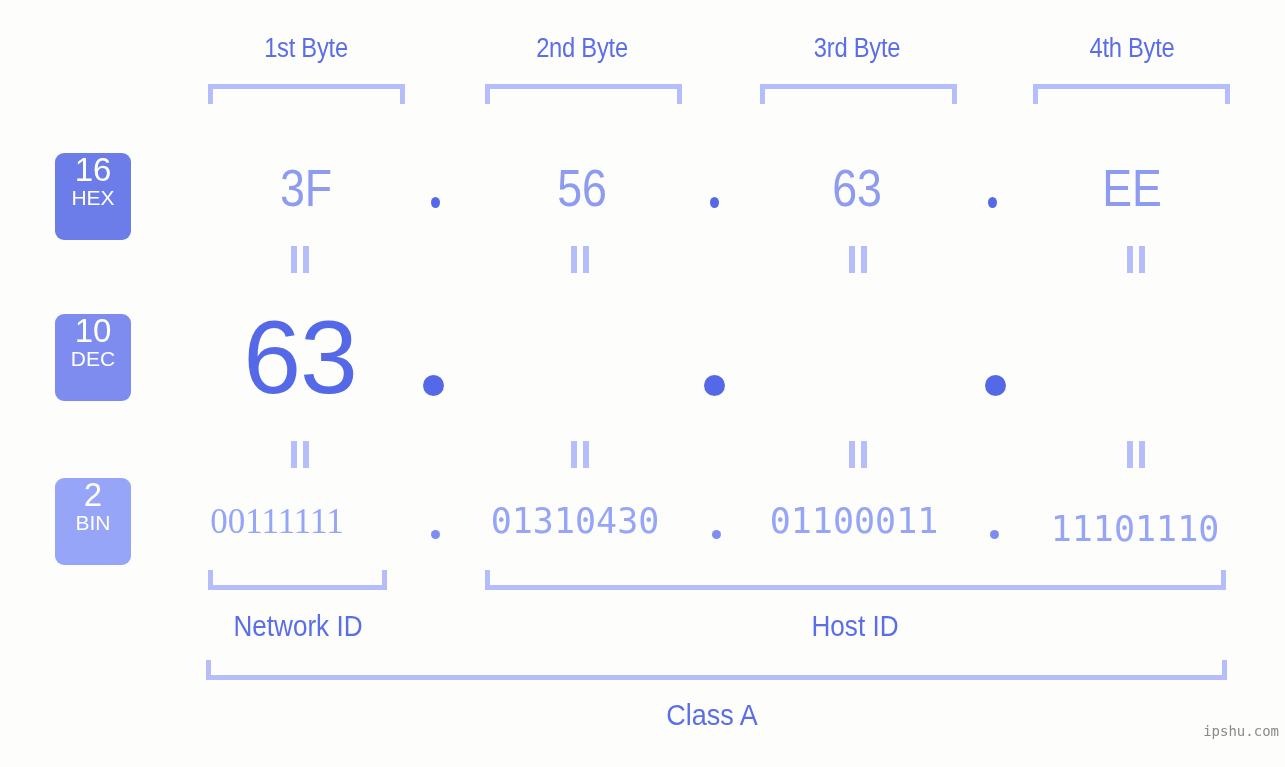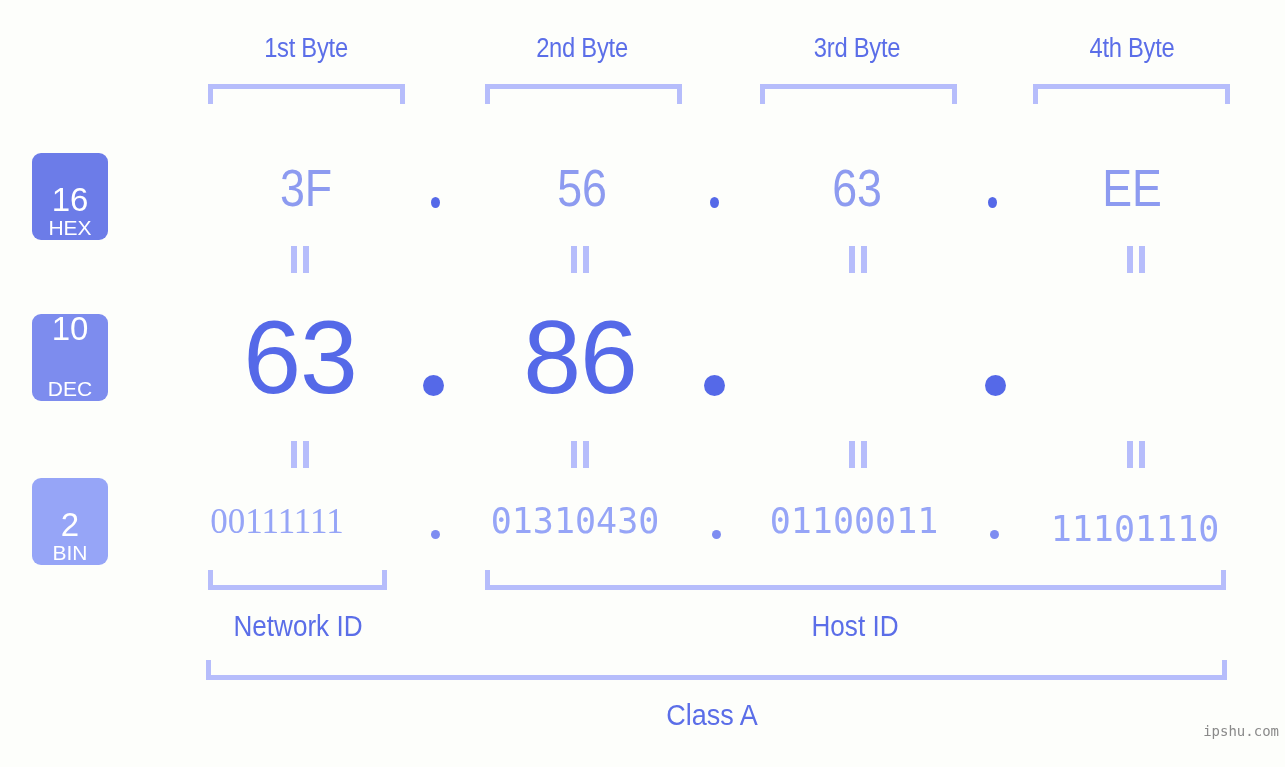--- a/index.html
+++ b/index.html
@@ -49,47 +49,47 @@
     height: 20px;
     border-bottom: 5px solid #b6bdfb;
     border-left: 5px solid #b6bdfb;
     border-right: 5px solid #b6bdfb;
     box-sizing: border-box;
   }
 
   
   .badge {
     position: absolute;
-    left: 32px;
+    left: 55px;
     width: 76px;
     border-radius: 9px;
     color: #ffffff;
     text-align: center;
     display: flex;
     flex-direction: column;
-    justify-content: flex-end;
+    justify-content: flex-start;
     align-items: center;
     box-sizing: border-box;
   }
   .badge .num {
     font-family: "Liberation Sans", sans-serif;
     font-size: 33px;
     line-height: 33px;
     font-weight: 400;
     letter-spacing: 0px;
   }
   .badge .nm {
     font-family: "Liberation Sans", sans-serif;
     font-size: 21px;
     line-height: 24px;
     font-weight: 400;
     letter-spacing: 0px;
   }
   #badge-hex { top: 153px; height: 87px; background: #6c7ce8; }
-  #badge-dec { top: 314px; height: 87px; background: #7d8cee; gap: 32px; }
+  #badge-dec { top: 314px; height: 87px; background: #7d8cee; }
   #badge-bin { top: 478px; height: 87px; background: #96a5f7; }
 
   
   .cell {
     position: absolute;
     text-align: center;
     white-space: nowrap;
   }
 
   .hex-val {
@@ -217,21 +217,20 @@
       <i class="b"></i>
     </div>
 
   <div class="badge" id="badge-dec">
     <span class="num">10</span>
     <span class="nm">DEC</span>
   </div>
 
   <div class="cell dec-val" style="left:170px; top:305px; width:260px;">63</div>
   <div class="dot dot-dec" style="left:423px; top:375px;"></div>
-  <div class="cell dec-val" style="left:450px; top:305px; width:260px;">86</div>
   <div class="dot dot-dec" style="left:704px; top:375px;"></div>
   <div class="dot dot-dec" style="left:985px; top:375px;"></div>
 
   <div class="eq" style="left:288px; top:441px;">
       <i class="a"></i>
       <i class="b"></i>
     </div>
   <div class="eq" style="left:568px; top:441px;">
       <i class="a"></i>
       <i class="b"></i>

